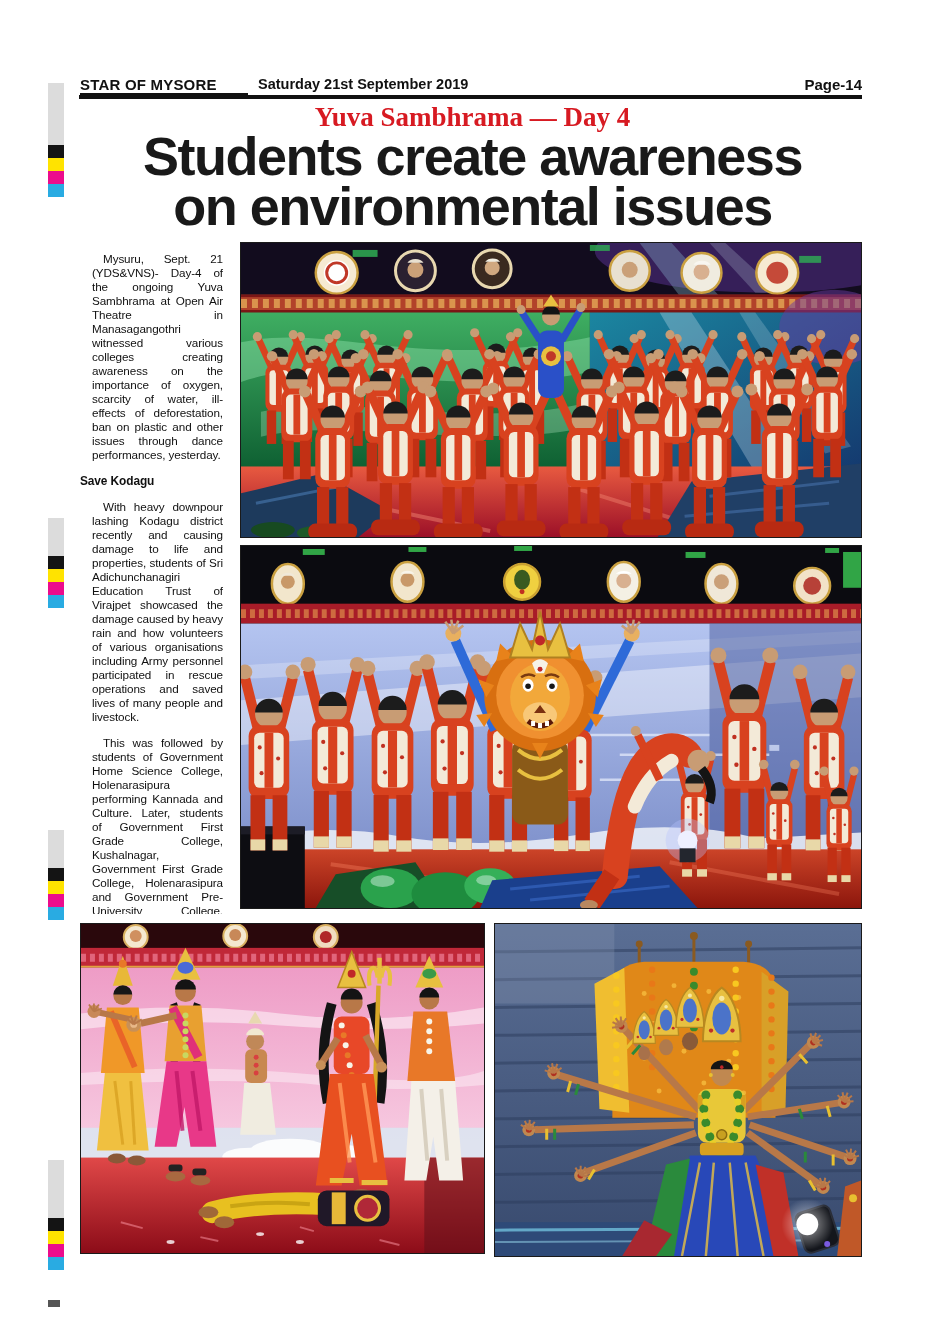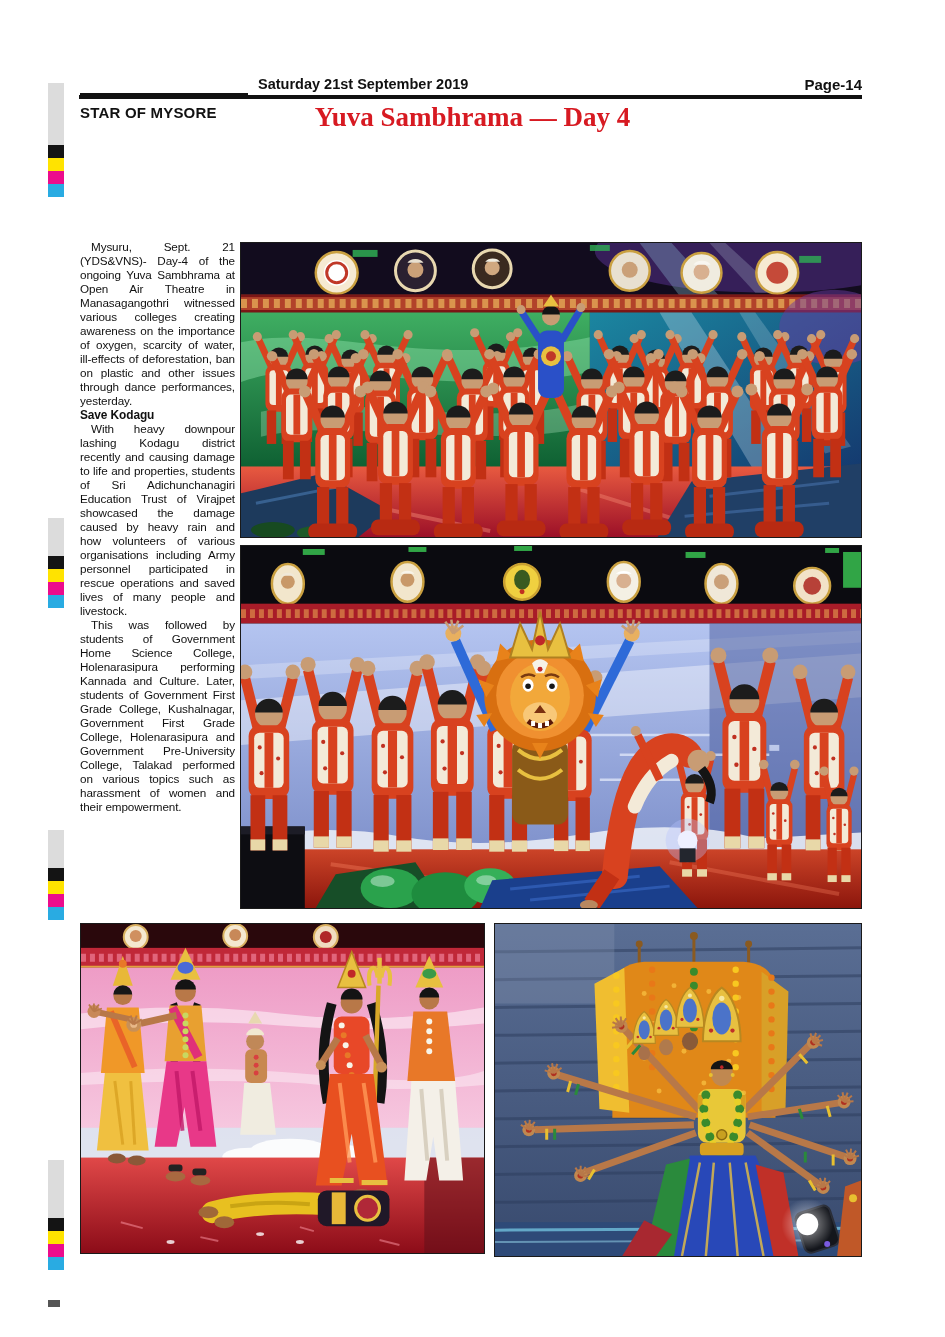--- a/index.html
+++ b/index.html
@@ -5,34 +5,34 @@
   html,body{margin:0;padding:0;background:#888;}
   .page{position:relative;width:945px;height:1337px;background:#ffffff;margin:0 auto;
         font-family:"Liberation Sans",sans-serif;overflow:hidden;}
   
   .reg{position:absolute;left:48px;width:16px;}
   .reg .bar{width:16px;background:#dcdcdc;}
   .reg .sq{width:16px;height:13px;}
   .sq.k{background:#141414}.sq.y{background:#ffe300}.sq.m{background:#ec0c8c}.sq.c{background:#29abe2}
   .reg-extra{position:absolute;left:48px;width:12px;height:7px;background:#555;}
   
-  .hdr-mast{position:absolute;left:80px;top:76px;font-size:15px;font-weight:bold;color:#111;letter-spacing:.2px;margin-top:28px;}
+  .hdr-mast{position:absolute;left:80px;top:76px;font-size:15px;font-weight:bold;color:#111;letter-spacing:.2px;}
   .hdr-date{position:absolute;left:258px;top:76px;font-size:14.5px;font-weight:bold;color:#111;}
   .hdr-page{position:absolute;right:83px;top:76px;font-size:15px;font-weight:bold;color:#111;margin-left:47px;}
   .rule-thin{position:absolute;left:80px;top:93px;width:168px;height:2px;background:#111;}
   .rule-thick{position:absolute;left:79px;top:95px;width:783px;height:4px;background:#111;}
   
   .kicker{position:absolute;left:80px;top:102px;width:785px;text-align:center;
           font-family:"Liberation Serif",serif;font-weight:bold;font-size:27px;color:#d71a22;}
   .headline{position:absolute;left:56px;top:131px;width:833px;text-align:center;color:#191919;
             font-weight:bold;font-size:54px;line-height:50px;letter-spacing:-1.5px;}
   
   .article{position:absolute;left:80px;top:240px;width:155px;height:674px;overflow:hidden;
            font-size:11.7px;line-height:14px;color:#101010;text-align:justify;letter-spacing:-.1px;}
-  .article p{margin:0;text-indent:11px;}
+  .article p{margin:12px;text-indent:11px;}
   .article h2{margin:0;font-size:11.9px;line-height:14px;text-align:left;font-weight:bold;text-indent:0;}
   
   figure.photo{position:absolute;margin:0;border:1px solid #1a1a1a;box-sizing:border-box;overflow:hidden;background:#000;}
   figure.photo svg{display:block;width:100%;height:100%;}
   #ph1{left:240px;top:242px;width:622px;height:296px;}
   #ph2{left:240px;top:545px;width:622px;height:364px;}
   #ph3{left:80px;top:923px;width:405px;height:331px;}
   #ph4{left:494px;top:923px;width:368px;height:334px;}
 </style>
 </head>
@@ -70,20 +70,24 @@
   </div>
   <div class="reg-extra" style="top:1300px"></div>
 
   <div class="hdr-mast">STAR OF MYSORE</div>
   <div class="hdr-date">Saturday 21st September 2019</div>
   <div class="hdr-page">Page-14</div>
   <div class="rule-thin"></div>
   <div class="rule-thick"></div>
 
   <div class="kicker">Yuva Sambhrama — Day 4</div>
+  <div class="headline">
+    <span>Students create awareness</span><br>
+    <span>on environmental issues</span>
+  </div>
 
   <div class="article">
     <p>Mysuru, Sept. 21 (YDS&amp;VNS)- Day-4 of the ongoing Yuva Sambhrama at Open Air Theatre in Manasagangothri witnessed various colleges creating awareness on the importance of oxygen, scarcity of water, ill-effects of deforestation, ban on plastic and other issues through dance performances, yesterday.</p>
     <h2>Save Kodagu</h2>
     <p>With heavy downpour lashing Kodagu district recently and causing damage to life and properties, students of Sri Adichunchanagiri Education Trust of Virajpet showcased the damage caused by heavy rain and how volunteers of various organisations including Army personnel participated in rescue operations and saved lives of many people and livestock.</p>
     <p>This was followed by students of Government Home Science College, Holenarasipura performing Kannada and Culture. Later, students of Government First Grade College, Kushalnagar, Government First Grade College, Holenarasipura and Government Pre-University College, Talakad performed on various topics such as harassment of women and their empowerment.</p>
   </div>
 
   <figure class="photo" id="ph1" aria-label="Group of dancers in red costumes with white vests performing on stage, central performer in blue raised above the troupe">
     <svg viewBox="0 0 622 296" preserveAspectRatio="none">

